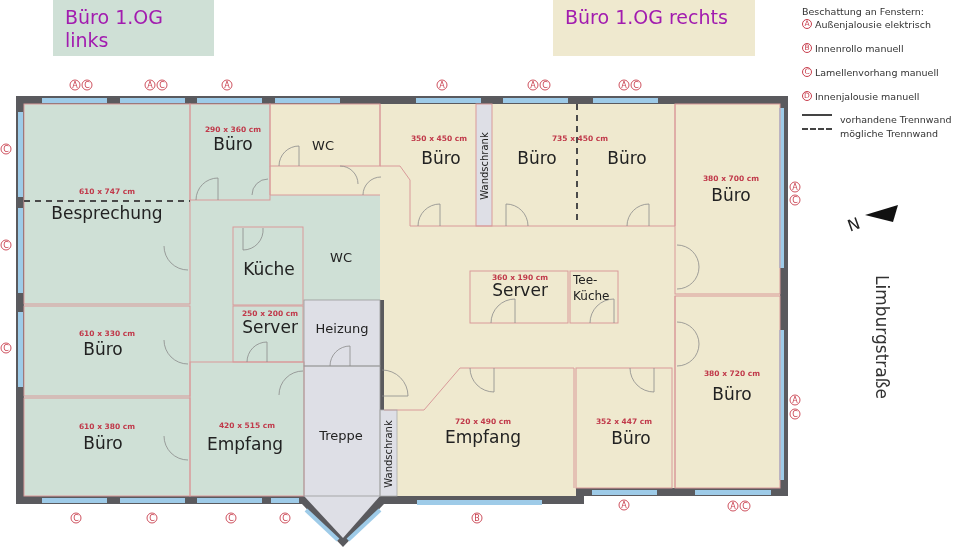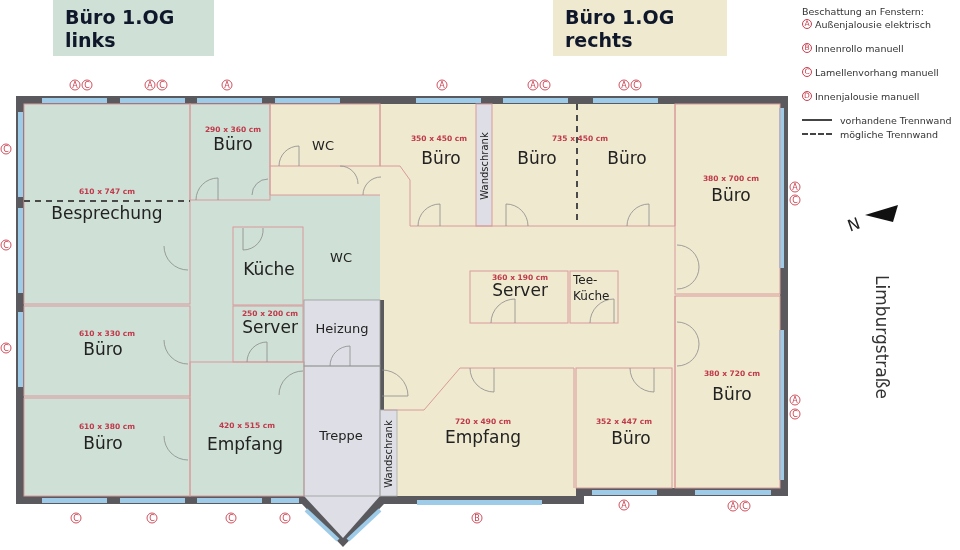--- a/index.html
+++ b/index.html
@@ -1,25 +1,25 @@
 <!DOCTYPE html>
 <html><head>
 <meta charset="utf-8">
 <style>
   html, body { margin:0; padding:0; background:#ffffff; }
   body { width:960px; height:550px; position:relative; overflow:hidden; font-family:"DejaVu Sans", sans-serif; }
-  .area-box { position:absolute; font-family:"DejaVu Sans", sans-serif; font-size:19px; line-height:23px; color:#0f172a; padding:6px 5px 6px 12px; box-sizing:border-box;font-weight:bold; }
+  .area-box { position:absolute; font-family:"DejaVu Sans", sans-serif; font-size:19px; line-height:23px; color:#a21caf; padding:6px 5px 6px 12px; box-sizing:border-box; }
   .area-box span { display:block; }
   #area-left { left:53px; top:0; width:161px; height:56px; background:#cfe0d6; }
-  #area-right { left:553px; top:0; width:174px; height:56px; background:#efe9cf; }
+  #area-right { left:553px; top:0; width:202px; height:56px; background:#efe9cf; }
   #legend { position:absolute; left:802px; top:6px; width:158px; font-size:9.5px; color:#333; }
   #legend .ltitle { margin-bottom:1px; }
   #legend .litem { display:flex; align-items:center; height:12px; margin-bottom:12px; }
   #legend .circ { display:inline-flex; width:10px; height:10px; border:1px solid #c83e4d; border-radius:50%; color:#c83e4d; font-size:7.5px; align-items:center; justify-content:center; margin-right:3px; box-sizing:border-box; line-height:1; }
-  #legend .wall-row { display:flex; align-items:center; height:12px; margin-bottom:2px; }
+  #legend .wall-row { display:flex; height:12px; margin-bottom:2px; }
   #legend .wall-solid { width:30px; height:0; border-top:2px solid #444; margin-right:8px; }
   #legend .wall-dash { width:30px; height:0; border-top:2px dashed #444; margin-right:8px; }
   #plan { position:absolute; left:0; top:0; }
   #street { position:absolute; left:822px; top:325px; width:120px; transform:rotate(90deg); transform-origin:center; font-size:17px; color:#333; text-align:center; }
 </style>
 </head>
 <body>
 
 <div id="area-left" class="area-box">
   <span>Büro 1.OG links</span>

